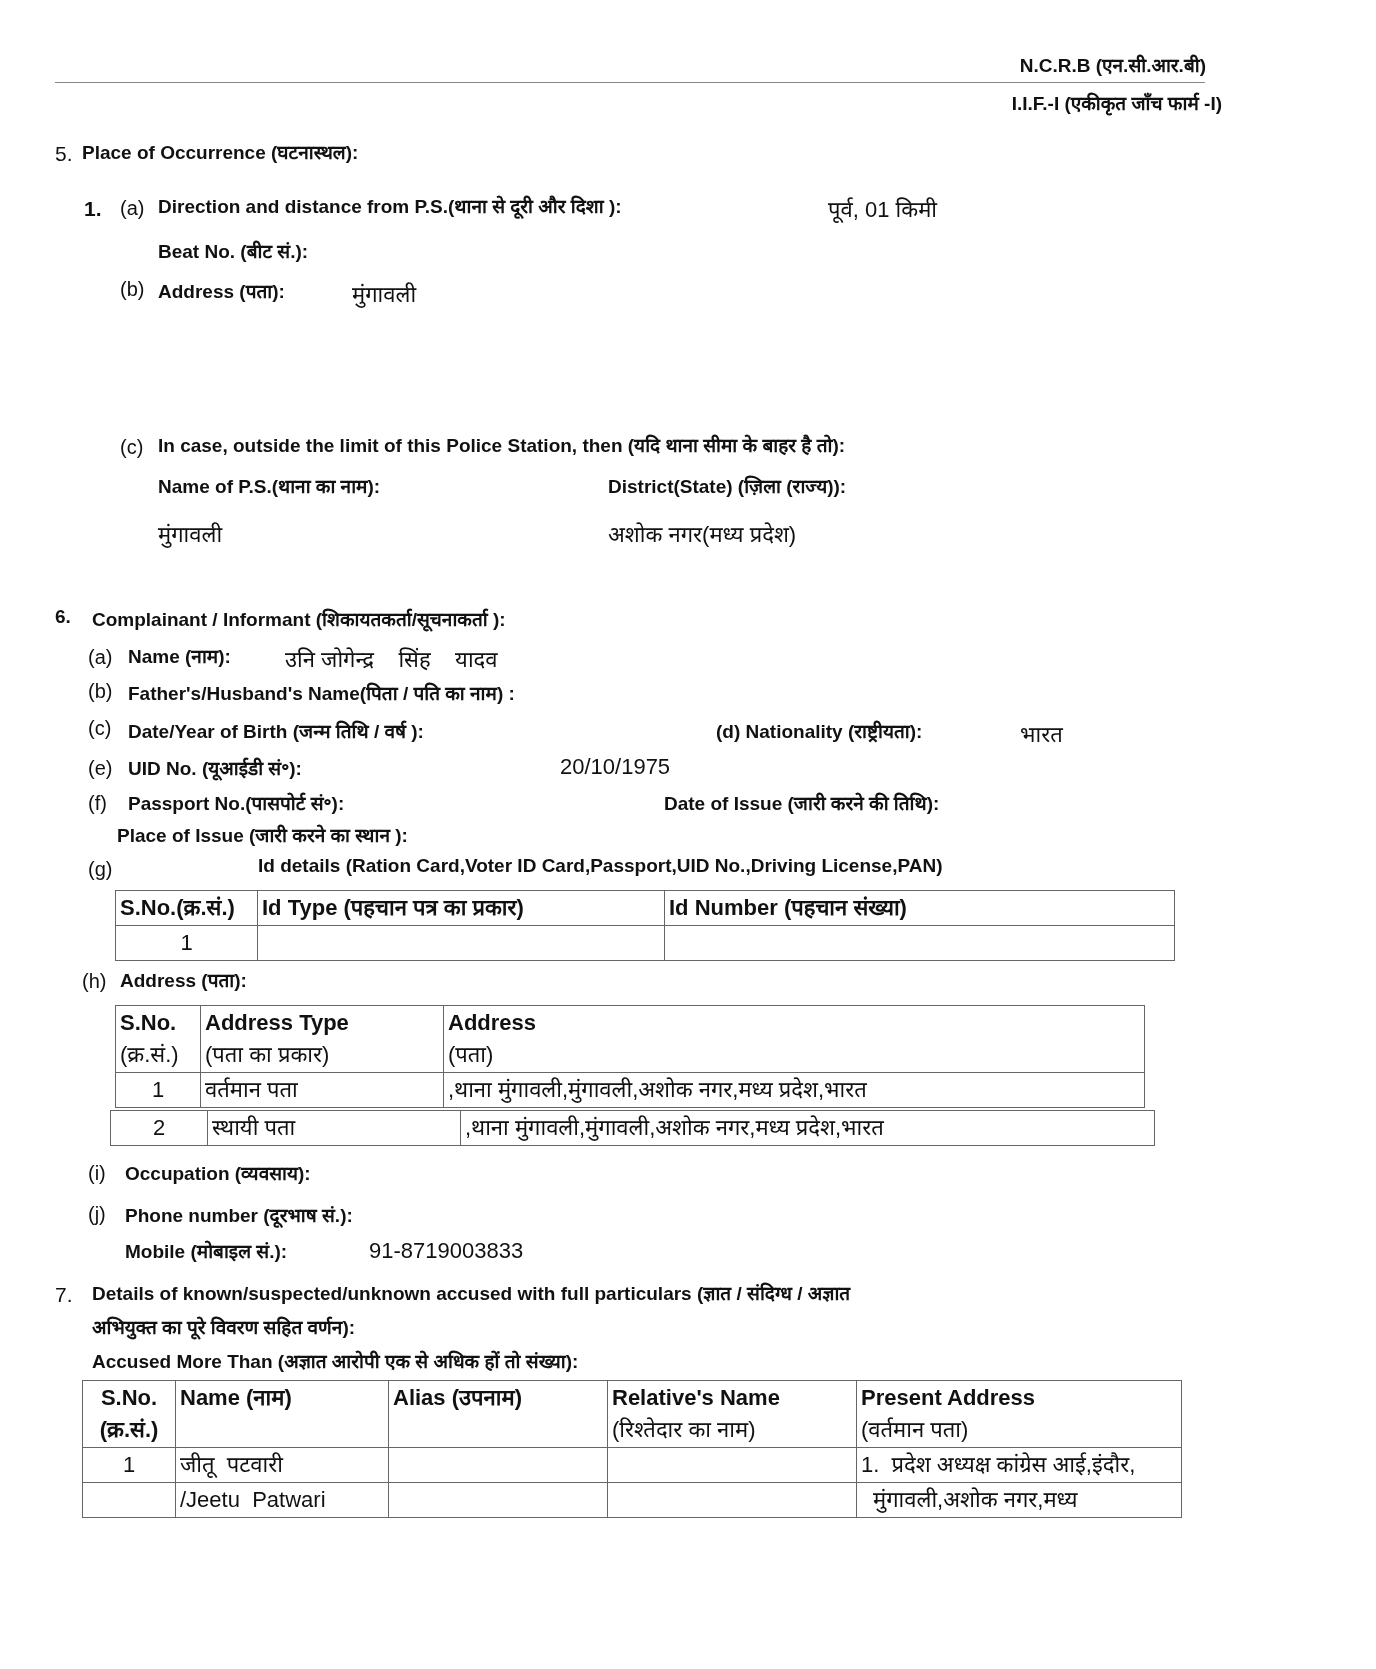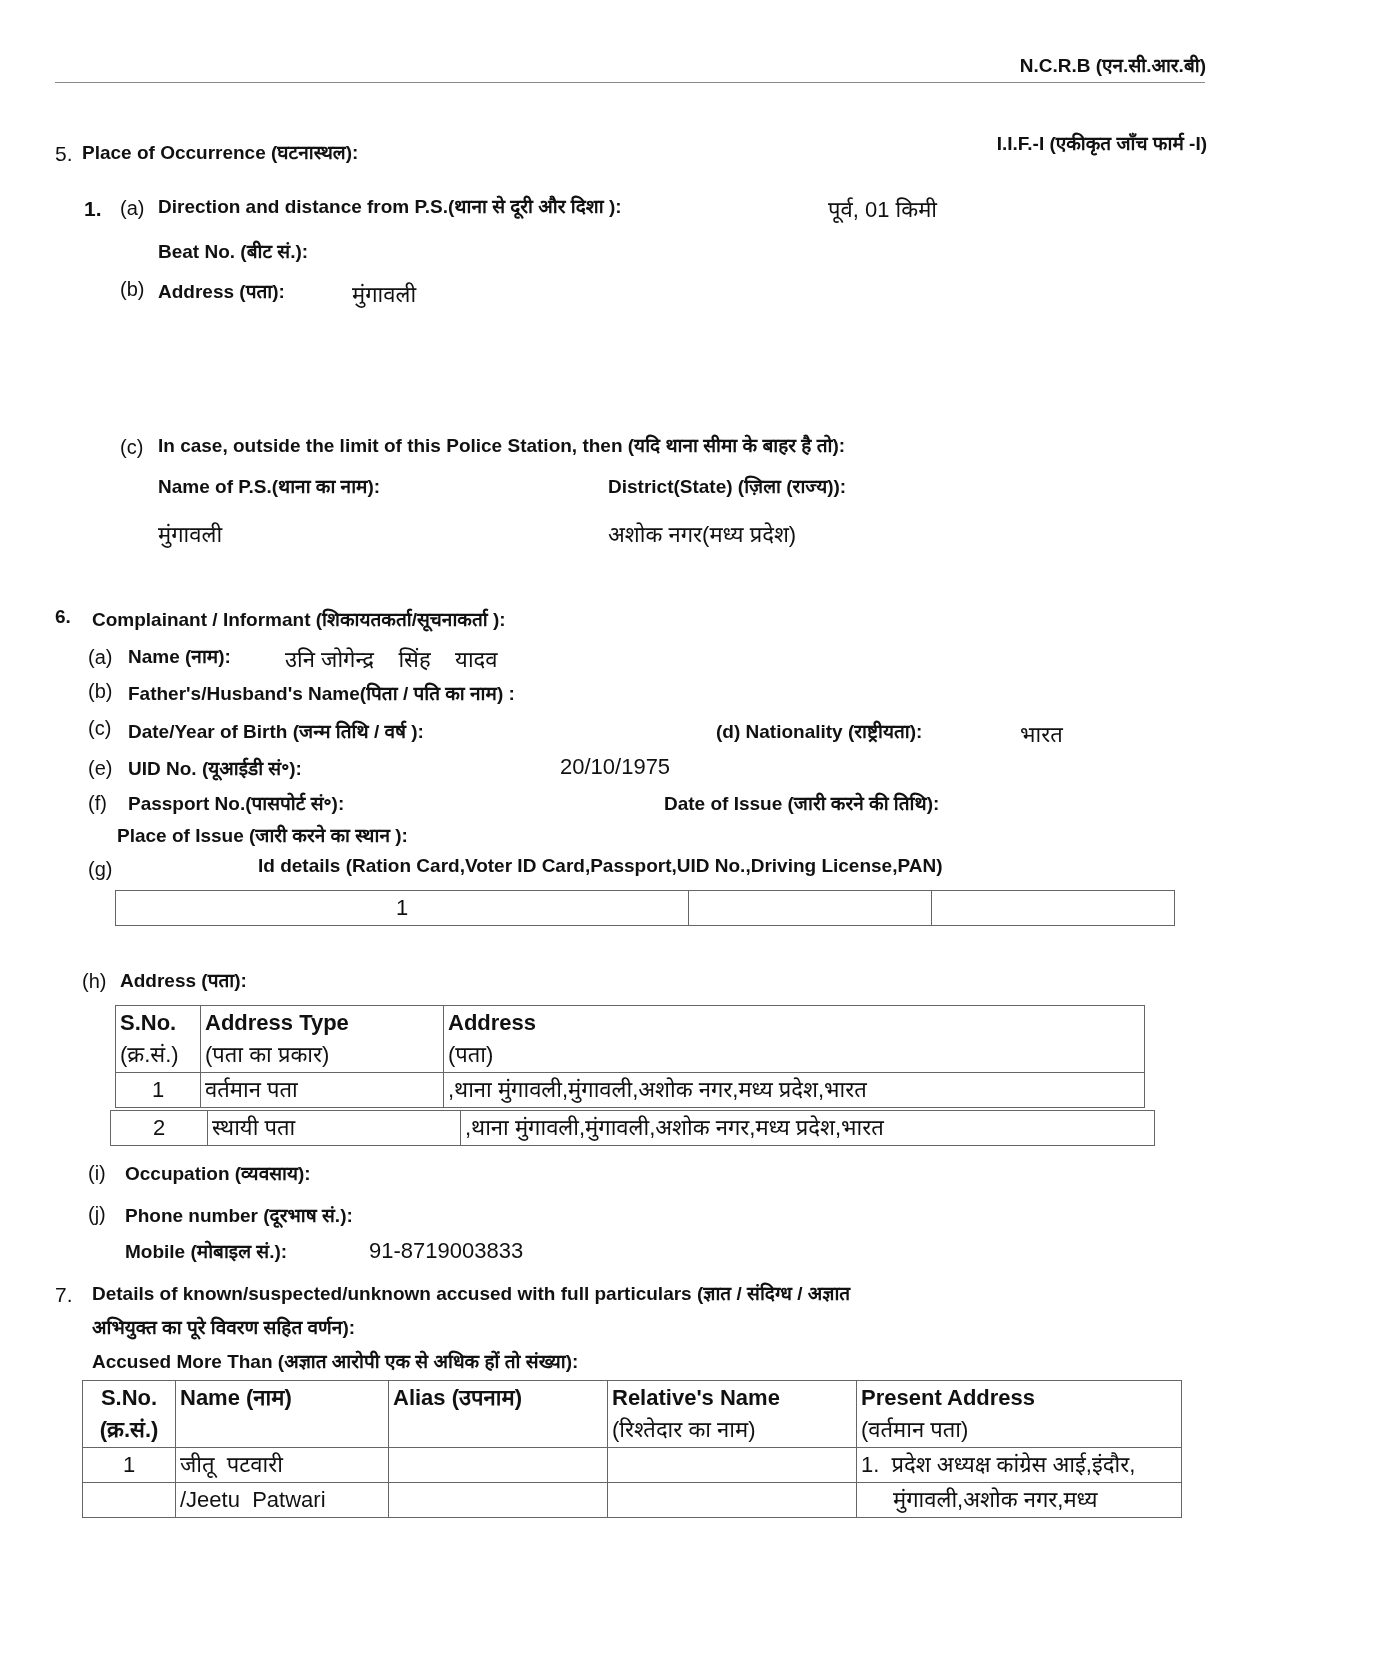--- a/index.html
+++ b/index.html
@@ -14,21 +14,21 @@
   .hline { position:absolute; height:1px; background:#888; }
   table.grid { position:absolute; border-collapse:collapse; font-size:22px; }
   table.grid td { border:1.5px solid #666; padding:1px 4px; vertical-align:top; line-height:32px; }
   .c { text-align:center; }
 </style>
 </head>
 <body>
 
 <div class="abs b f23" style="right:170px; top:52px;">N.C.R.B (एन.सी.आर.बी)</div>
 <div class="hline" style="left:55px; width:1150px; top:82px;"></div>
-<div class="abs b f23" style="right:169px; top:90px;margin-top:40px;">I.I.F.-I (एकीकृत जाँच फार्म -I)</div>
+<div class="abs b f23" style="right:154px; top:90px;">I.I.F.-I (एकीकृत जाँच फार्म -I)</div>
 
 <div class="abs f21" style="left:55px; top:142px;">5.</div>
 <div class="abs b f23" style="left:82px; top:139px;">Place of Occurrence (घटनास्थल):</div>
 
 <div class="abs b f21" style="left:84px; top:197px;">1.</div>
 <div class="abs f20" style="left:120px; top:197px;">(a)</div>
 <div class="abs b f23" style="left:158px; top:193px;">Direction and distance from P.S.(थाना से दूरी और दिशा ):</div>
 <div class="abs f22" style="left:828px; top:193px;">पूर्व,  01  किमी</div>
 
 <div class="abs b f23" style="left:158px; top:238px;">Beat No. (बीट सं.):</div>
@@ -66,20 +66,25 @@
 <div class="abs f20" style="left:88px; top:792px;">(f)</div>
 <div class="abs b f23" style="left:128px; top:790px;">Passport No.(पासपोर्ट सं॰):</div>
 <div class="abs b f23" style="left:664px; top:790px;">Date of Issue (जारी करने की तिथि):</div>
 <div class="abs b f23" style="left:117px; top:822px;">Place of Issue (जारी करने का स्थान ):</div>
 
 <div class="abs f20" style="left:88px; top:858px;">(g)</div>
 <div class="abs b f23" style="left:258px; top:855px;">Id details (Ration Card,Voter ID Card,Passport,UID No.,Driving License,PAN)</div>
 
 <table class="grid" style="left:115px; top:890px; width:1060px;">
   <tbody>
+      <tr>
+    <td class="b" style="width:133px;">S.No.(क्र.सं.)</td>
+    <td class="b" style="width:398px;">Id Type (पहचान पत्र का प्रकार)</td>
+    <td class="b">Id Number (पहचान संख्या)</td>
+  </tr>
   <tr>
     <td class="c">1</td>
     <td></td>
     <td></td>
   </tr>
 </tbody>
   </table>
 
 <div class="abs f20" style="left:82px; top:970px;">(h)</div>
 <div class="abs b f23" style="left:120px; top:967px;">Address (पता):</div>
@@ -135,16 +140,16 @@
     <td style="white-space:pre;">जीतू  पटवारी</td>
     <td></td>
     <td></td>
     <td style="white-space:pre;">1.  प्रदेश अध्यक्ष कांग्रेस आई,इंदौर,</td>
   </tr>
   <tr>
     <td></td>
     <td style="white-space:pre;">/Jeetu  Patwari</td>
     <td></td>
     <td></td>
-    <td style="padding-left:36px;">मुंगावली,अशोक नगर,मध्य</td>
+    <td style="padding-left:16px;">मुंगावली,अशोक नगर,मध्य</td>
   </tr>
 </tbody>
   </table>
 
 </body></html>

